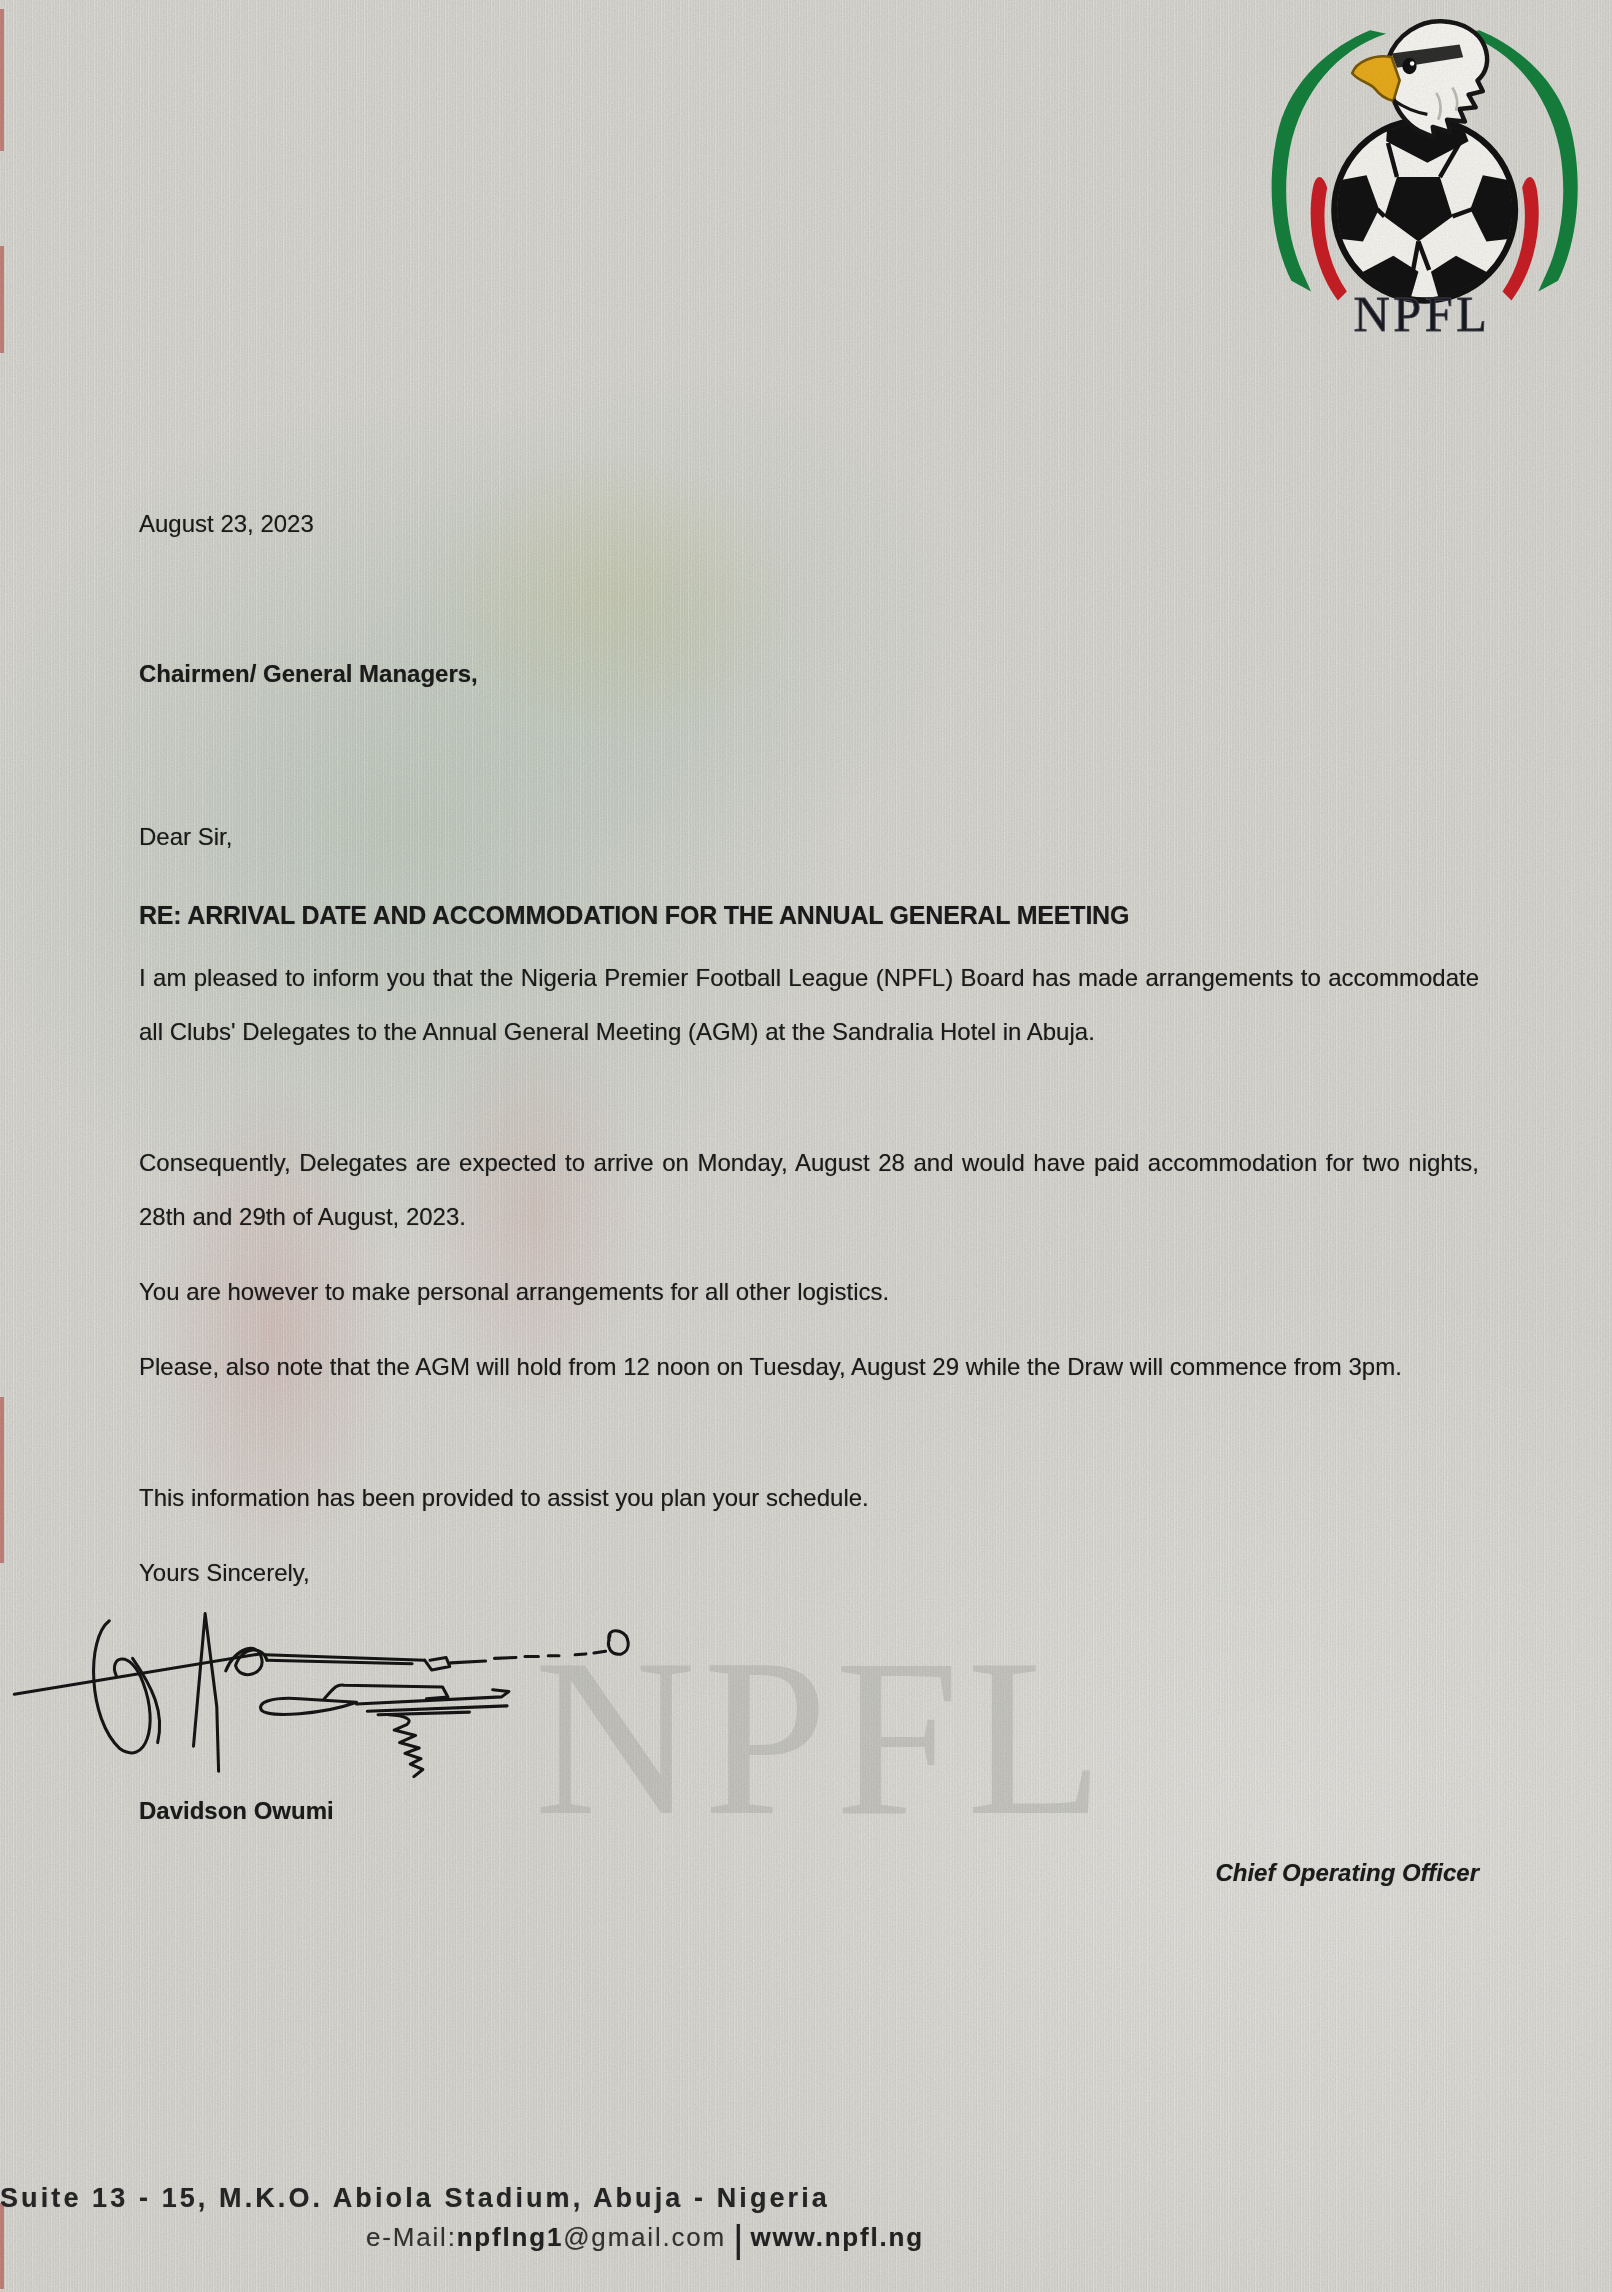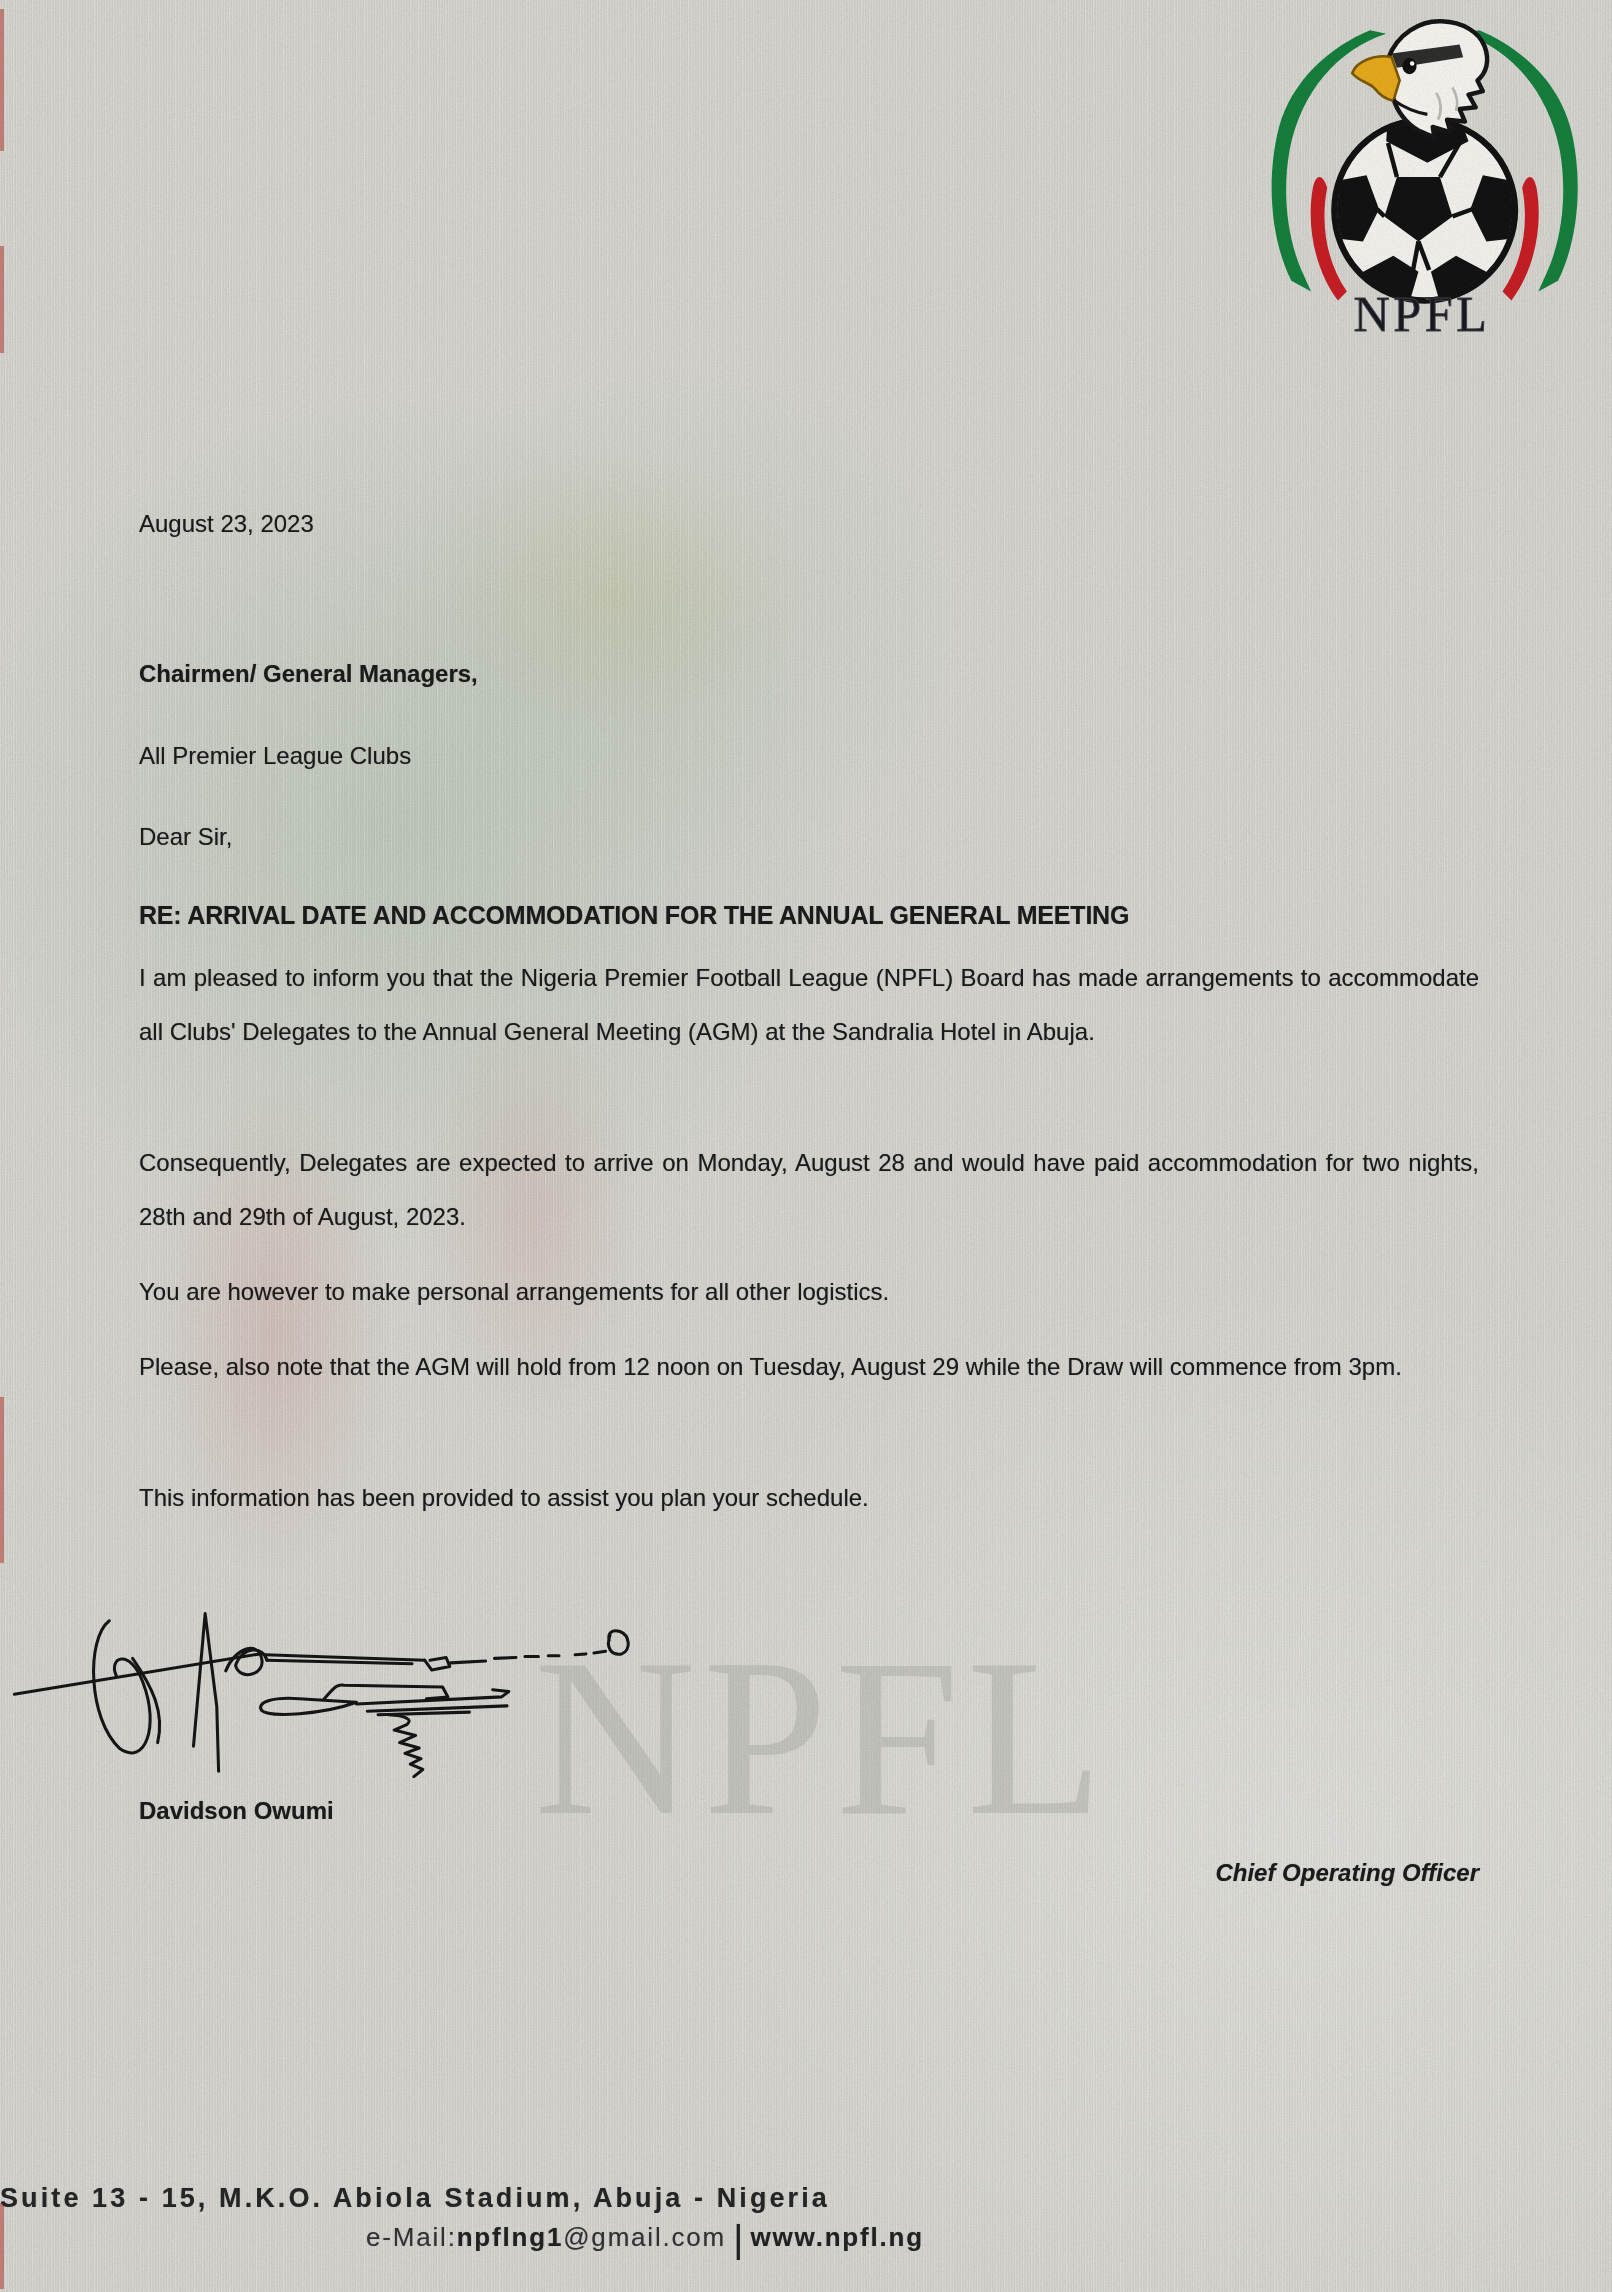--- a/index.html
+++ b/index.html
@@ -119,31 +119,31 @@
       <path d="M158,104 C172,114 184,118 196,120" stroke="#161616" stroke-width="3.5" fill="none"></path>
       <path d="M206,96 C212,106 212,118 208,126 M224,90 C230,100 230,110 228,116" stroke="#bdbdb6" stroke-width="3" fill="none"></path>
     </g>
 
     <text x="190" y="362" text-anchor="middle" font-family="Liberation Serif, serif" font-size="56" letter-spacing="4" fill="#181820" stroke="#44444e" stroke-width="1">NPFL</text>
   </svg>
 
   <div class="txt" style="top:497px;">August 23, 2023</div>
 
   <div class="txt b" style="top:647px;">Chairmen/ General Managers,</div>
-  <div class="txt" style="top:729px;">All Premier League Clubs</div>
   <div class="txt" style="top:810px;">Dear Sir,</div>
 
   <div class="txt subject" style="top:888px;">RE: ARRIVAL DATE AND ACCOMMODATION FOR THE ANNUAL GENERAL MEETING</div>
 
   <div class="txt just" style="top:951px;">I am pleased to inform you that the Nigeria Premier Football League (NPFL) Board has made arrangements to accommodate all Clubs' Delegates to the Annual General Meeting (AGM) at the Sandralia Hotel in Abuja.</div>
   <div class="txt just" style="top:1136px;">Consequently, Delegates are expected to arrive on Monday, August 28 and would have paid accommodation for two nights, 28th and 29th of August, 2023.</div>
   <div class="txt just" style="top:1265px;">You are however to make personal arrangements for all other logistics.</div>
   <div class="txt just" style="top:1340px;">Please, also note that the AGM will hold from 12 noon on Tuesday, August 29 while the Draw will commence from 3pm.</div>
   <div class="txt just" style="top:1471px;">This information has been provided to assist you plan your schedule.</div>
 
+  <div class="txt" style="top:1546px;">Yours Sincerely,</div>
 
   <svg class="sig" viewBox="0 0 720 212" xmlns="http://www.w3.org/2000/svg">
     <g fill="none" stroke="#151515" stroke-width="3.4" stroke-linecap="round" stroke-linejoin="round">
       <path d="M16,104 L290,59"></path>
       <path d="M122,22 C96,42 98,132 134,165 C162,184 178,140 160,92 C146,52 120,62 130,84"></path>
       <path d="M148,64 C170,96 184,124 176,158"></path>
       <path d="M216,162 L229,14 L242,118 L244,190"></path>
       <path d="M252,78 C262,52 288,44 292,64 C297,82 268,90 263,72 C270,50 294,50 298,66"></path>
       <path d="M296,60 L474,66 M298,66 L460,70"></path>
       <path d="M474,66 L482,77 L502,73 L498,63 L480,66 M503,69 L542,67"></path>

